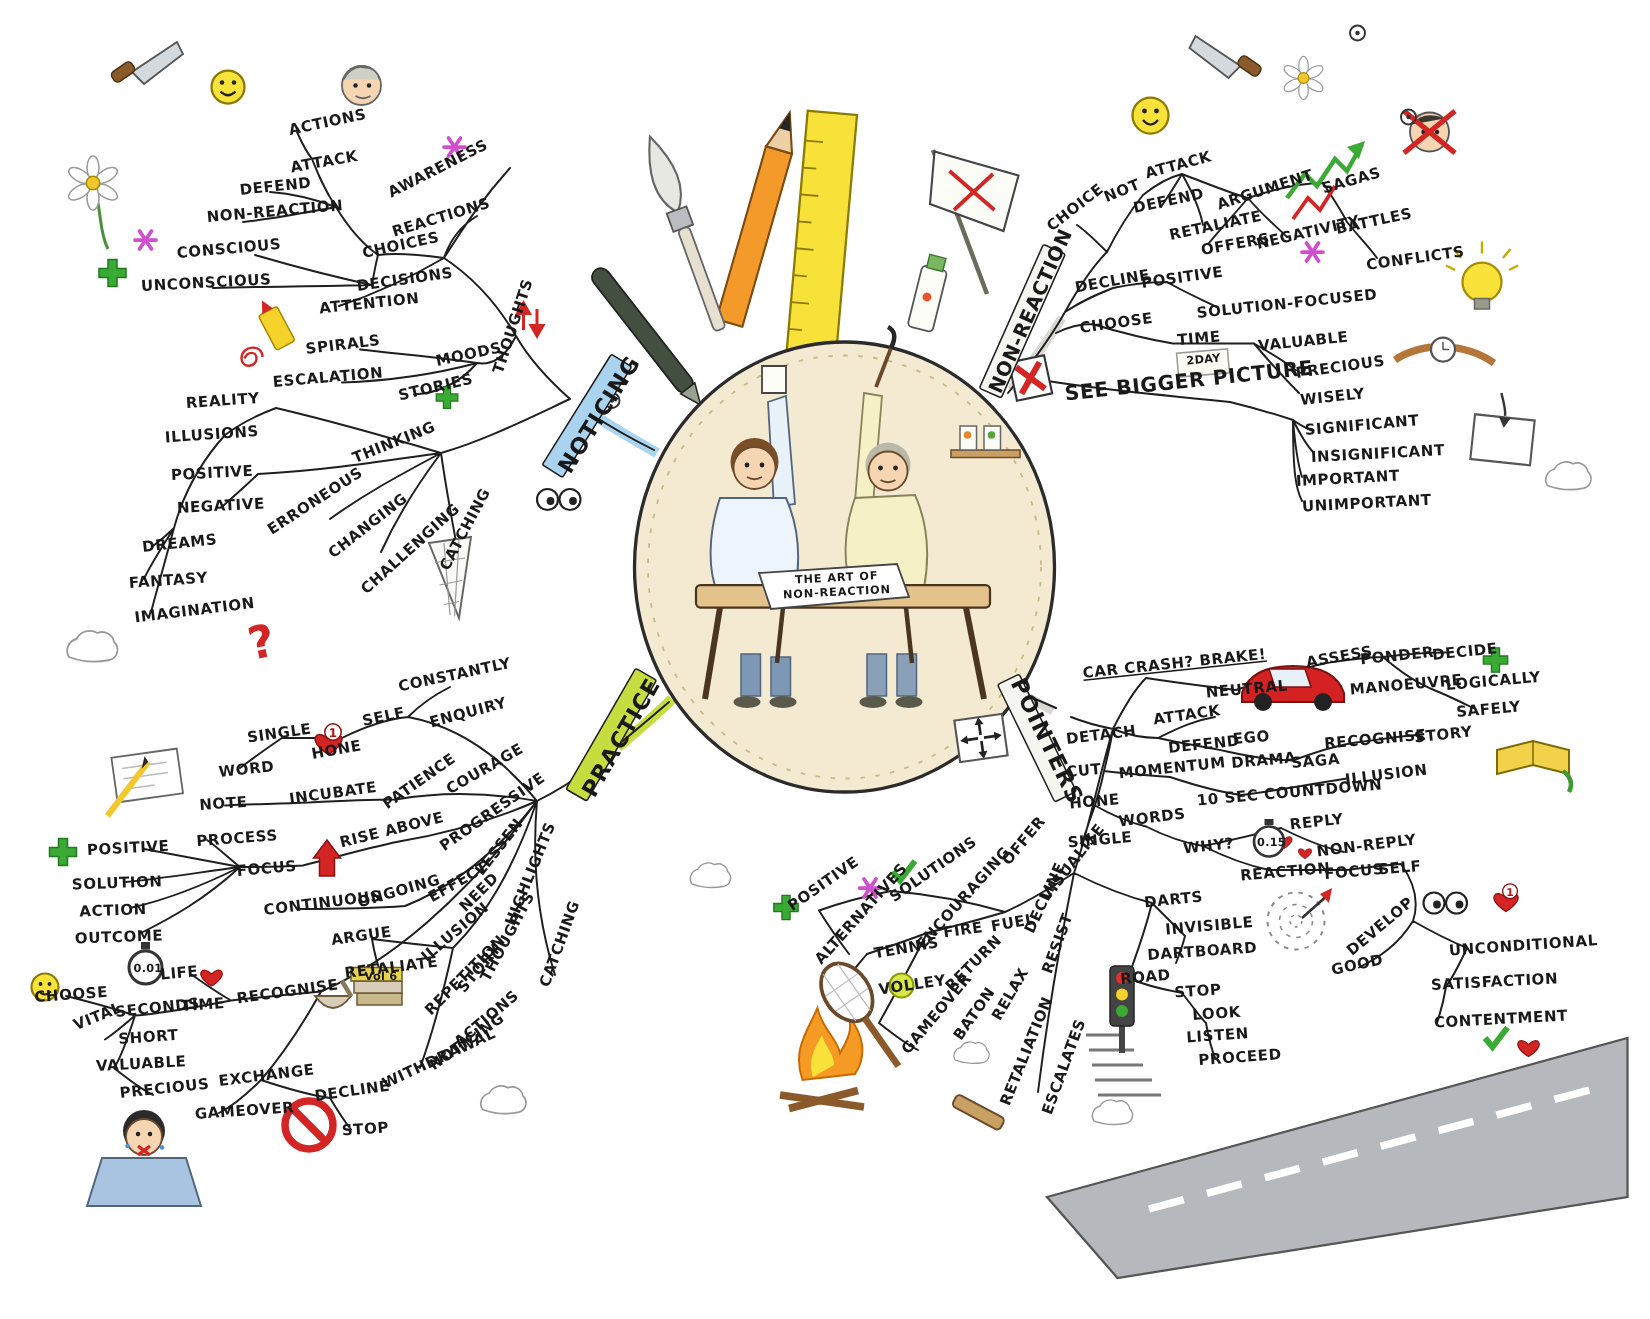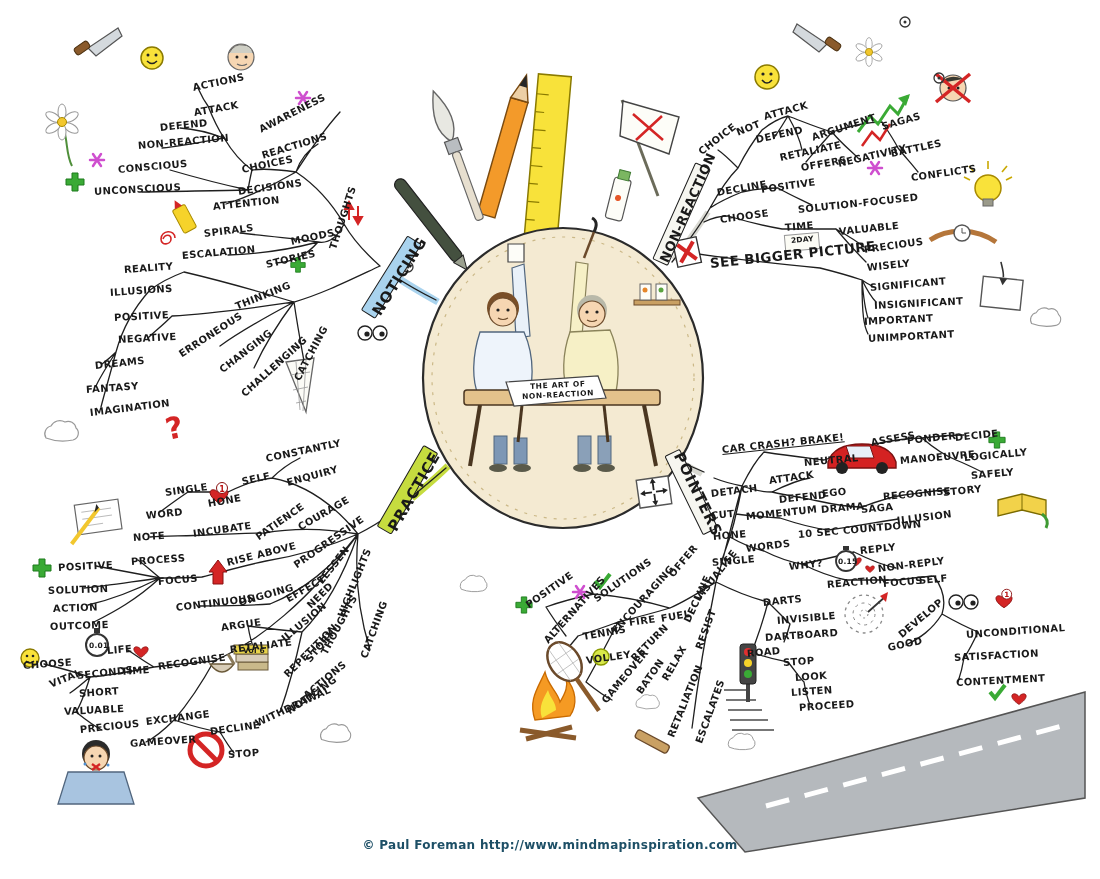--- a/index.html
+++ b/index.html
@@ -632,15 +632,14 @@
 <span class="lbl" style="left:783px;top:657px;transform:rotate(-4deg);">STOP</span>
 <span class="lbl" style="left:795px;top:672px;transform:rotate(-4deg);">LOOK</span>
 <span class="lbl" style="left:791px;top:687px;transform:rotate(-4deg);">LISTEN</span>
 <span class="lbl" style="left:799px;top:702px;transform:rotate(-4deg);">PROCEED</span>
 <span class="lbl" style="left:671px;top:731px;transform:rotate(-68deg);">RETALIATION</span>
 <span class="lbl" style="left:699px;top:737px;transform:rotate(-70deg);">ESCALATES</span>
 <span class="lbl" style="left:966px;top:629px;transform:rotate(-4deg);">UNCONDITIONAL</span>
 <span class="lbl" style="left:954px;top:652px;transform:rotate(-3deg);">SATISFACTION</span>
 <span class="lbl" style="left:956px;top:677px;transform:rotate(-3deg);">CONTENTMENT</span>
 
-<div class="footer"><span>© Paul Foreman http://www.mindmapinspiration.com</span></div>
 
 </div>
 
 </body></html>

